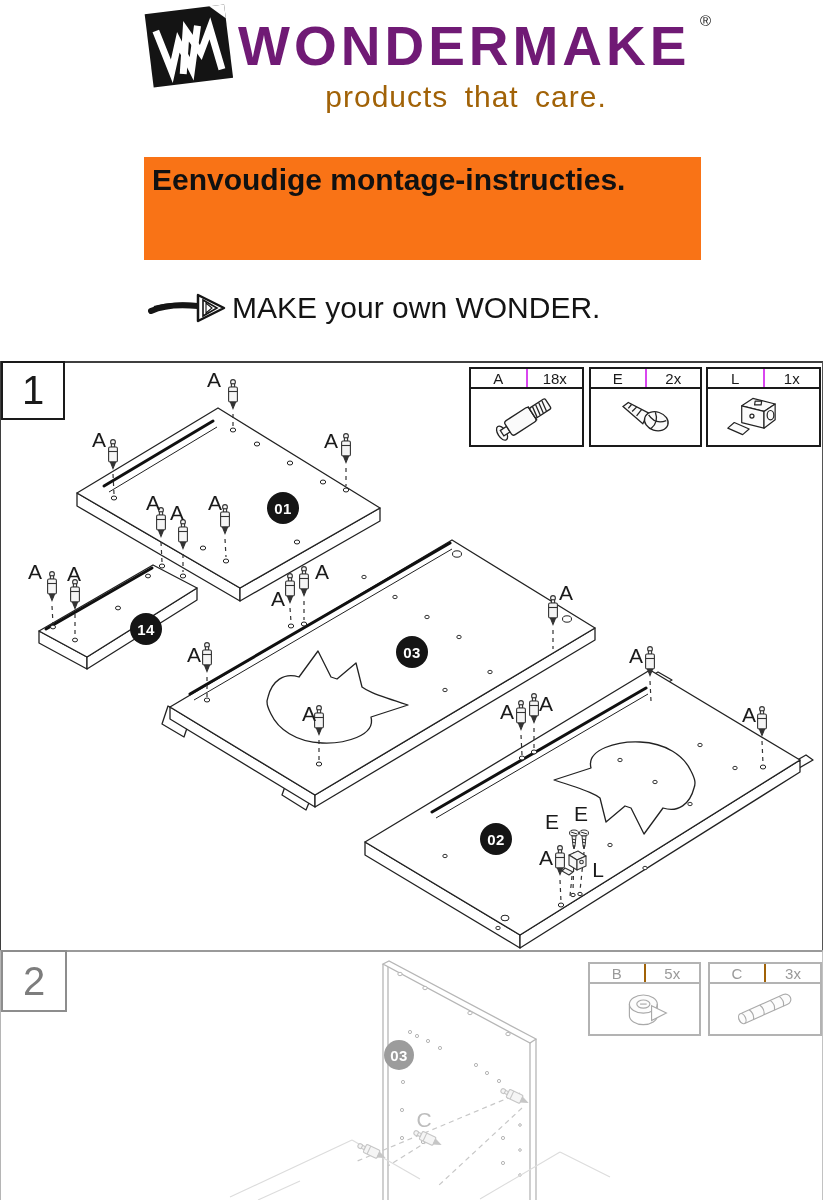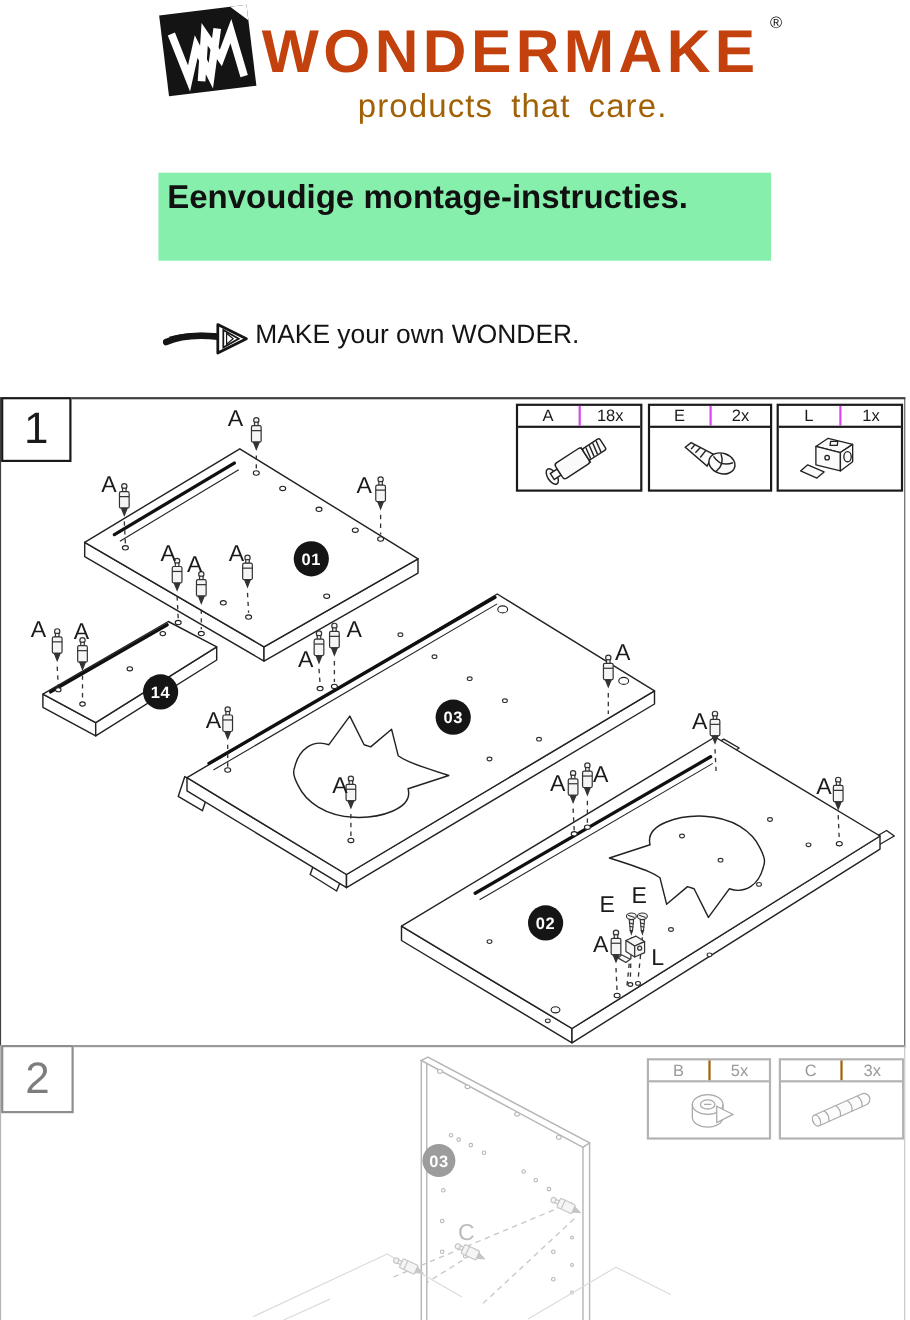--- a/index.html
+++ b/index.html
@@ -2,33 +2,33 @@
 <html><head>
 <meta charset="utf-8">
 <style>
   html,body{margin:0;padding:0;background:#fff;}
   body{font-family:"Liberation Sans",sans-serif;}
   .page{position:relative;width:827px;height:1200px;background:#fff;overflow:hidden;}
 
   
   .monogram{position:absolute;left:142px;top:2px;width:98px;height:94px;}
   .wordmark{position:absolute;left:238px;top:14px;font-size:55px;font-weight:700;
-            letter-spacing:4px;color:#c2410c;white-space:nowrap;}
+            letter-spacing:4px;color:#701a75;white-space:nowrap;}
   .regmark{position:absolute;left:700px;top:12px;font-size:15px;color:#161616;}
   .brand-tagline{position:absolute;left:286px;top:80px;width:360px;text-align:center;
             font-size:30px;font-weight:500;letter-spacing:1px;word-spacing:7px;color:#a16207;}
 
   
-  .intro-box{position:absolute;left:144px;top:157px;width:557px;height:80px;background:#86efac;}
+  .intro-box{position:absolute;left:144px;top:157px;width:557px;height:103px;background:#f97316;}
   .intro-nl{position:absolute;left:8px;top:6px;font-size:30px;font-weight:700;color:#111;white-space:nowrap;}
   .intro-fr{position:absolute;left:8px;top:50px;font-size:29px;font-style:italic;font-weight:400;color:#3d3d3d;white-space:nowrap;}
 
   
   .slogan-arrow{position:absolute;left:148px;top:290px;width:80px;height:36px;}
-  .slogan-text{position:absolute;left:232px;top:291px;font-size:24px;font-weight:500;color:#141414;white-space:nowrap;}
+  .slogan-text{position:absolute;left:232px;top:291px;font-size:30px;font-weight:500;color:#141414;white-space:nowrap;}
 
   
   .frame1{position:absolute;left:0;top:361px;width:821px;height:589px;
           border-top:2px solid #3f3f3f;border-left:1px solid #3f3f3f;border-right:1px solid #555;}
   .frame2{position:absolute;left:0;top:950px;width:821px;height:250px;
           border-top:2px solid #9a9a9a;border-left:1px solid #b5b5b5;border-right:1px solid #c2c2c2;}
   .step-num{position:absolute;display:flex;align-items:center;justify-content:center;background:#fff;}
   .step-num.n1{left:1px;top:361px;width:60px;height:55px;border:2px solid #1a1a1a;
                font-size:40px;color:#1a1a1a;}
   .step-num.n2{left:1px;top:950px;width:62px;height:58px;border:2px solid #8d8d8d;

